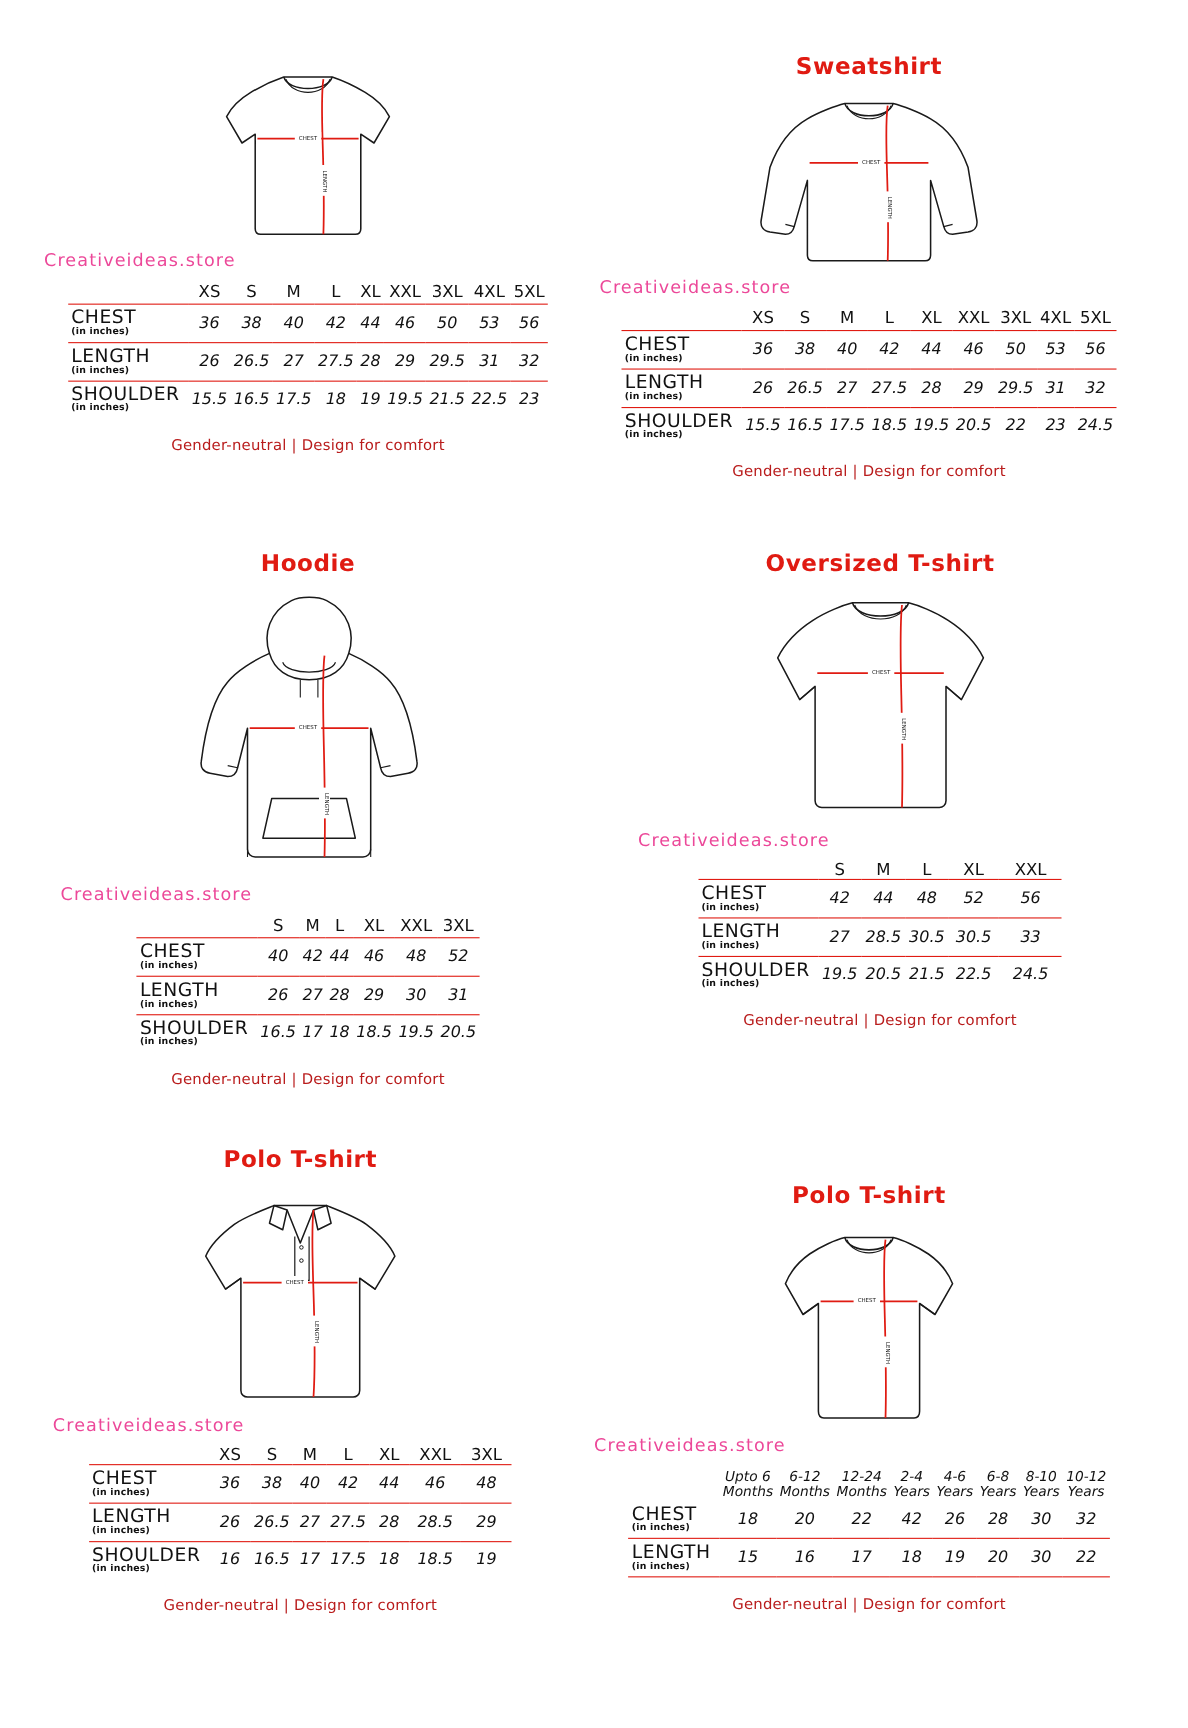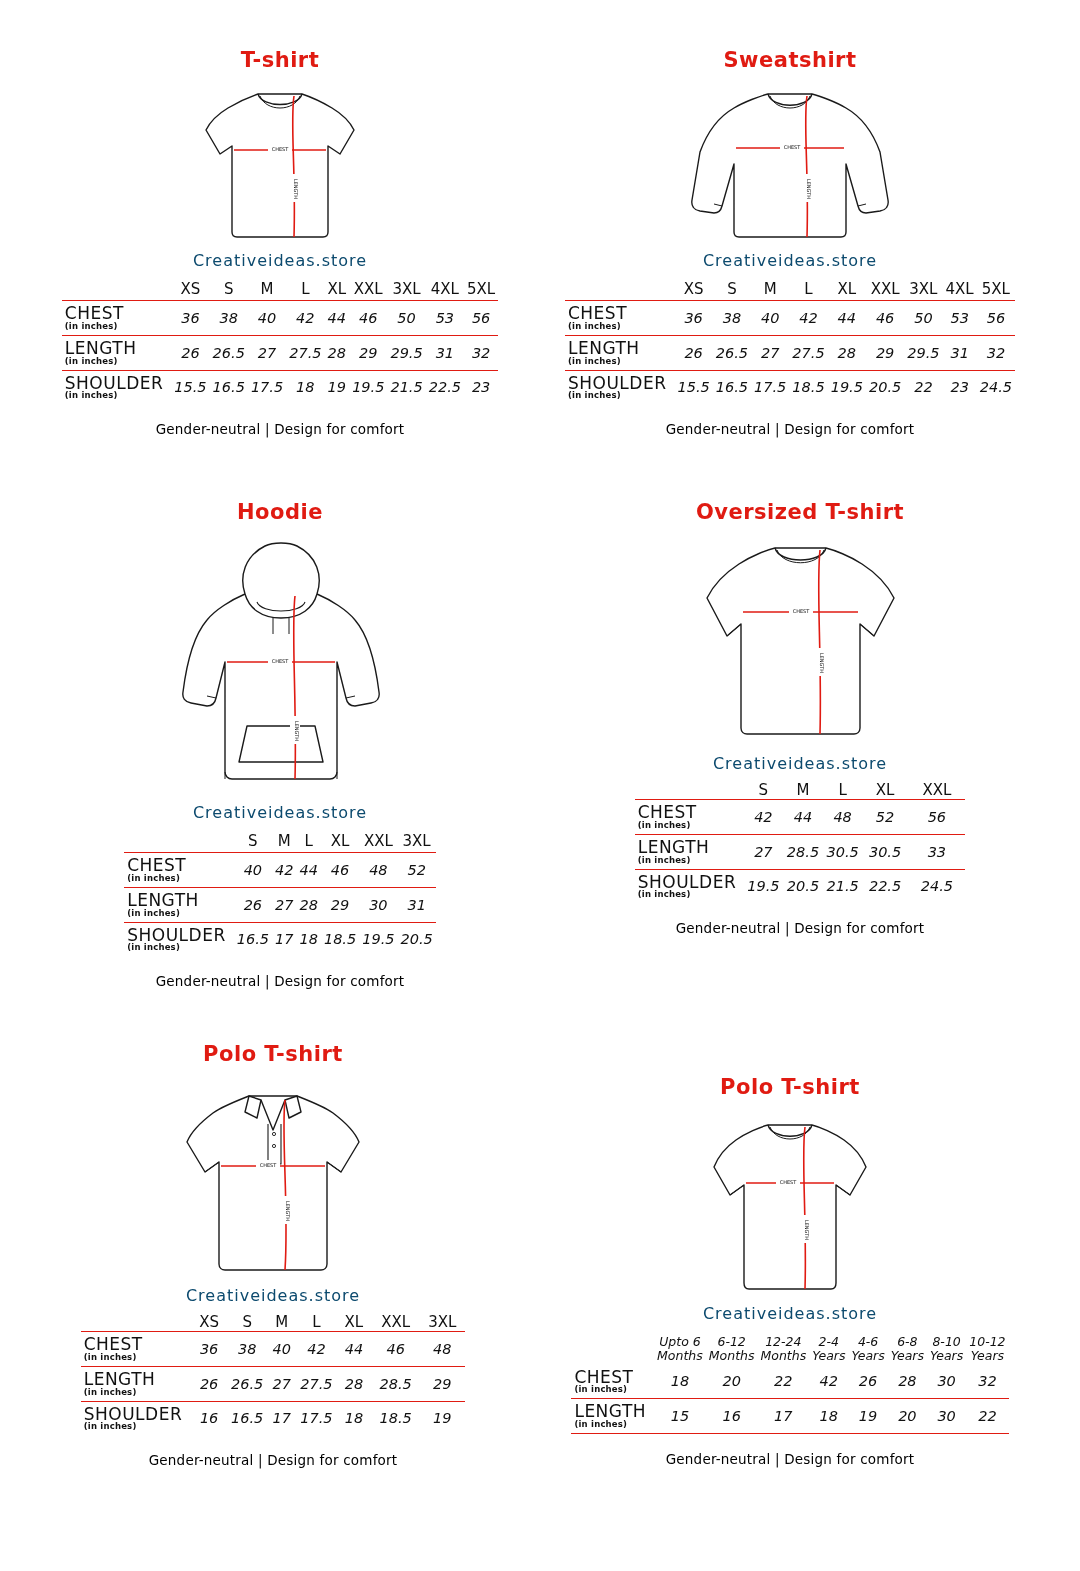--- a/index.html
+++ b/index.html
@@ -20,30 +20,29 @@
   }
   .title {
     color: #e01b12;
     font-size: 21px;
     font-weight: 700;
     text-align: center;
     letter-spacing: 0.5px;
     font-family: "DejaVu Sans", sans-serif;
   }
   .brand {
-    text-align: center;
     font-size: 16px;
     letter-spacing: 1px;
-    color: #0c4a6e;
+    color: #ec4899;
     margin-top: 4px;
   }
   .tagline {
     text-align: center;
     font-size: 13.5px;
-    color: #000000;
+    color: #b91c1c;
     letter-spacing: 0.2px;
   }
   .art {
     position: relative;
     margin: 0 auto;
   }
   svg { display: block; }
 
   table.sizes {
     border-collapse: collapse;
@@ -97,21 +96,20 @@
   .len-tag {
     font-size: 5px;
     fill: #111;
     font-family: "DejaVu Sans", sans-serif;
   }
 </style>
 </head>
 <body>
 
 <div class="panel" style="left:40px; top:48px; width:480px;">
-  <div class="title">T-shirt</div>
   <div class="art" style="width:180px;height:165px;margin-top:10px;">
     <svg viewBox="0 0 180 165" width="180" height="165">
       <g fill="none" stroke="#1a1a1a" stroke-width="1.4" stroke-linejoin="round">
         <path d="M68 12 C62 14 48 20 38 26 C28 32 20 40 16 48 L30 72 L42 64 L42 150 C42 153 44 155 47 155 L133 155 C136 155 138 153 138 150 L138 64 L150 72 L164 48 C160 40 152 32 142 26 C132 20 118 14 112 12 Z"></path>
         <path d="M68 12 C72 26 108 26 112 12"></path>
         <path d="M70 14 C76 30 104 30 110 14" stroke-width="1"></path>
       </g>
       <g stroke="#e01b12" stroke-width="1.6" fill="none">
         <path d="M44 68 L136 68"></path>
         <path d="M104 14 C100 40 106 90 104 155"></path>

